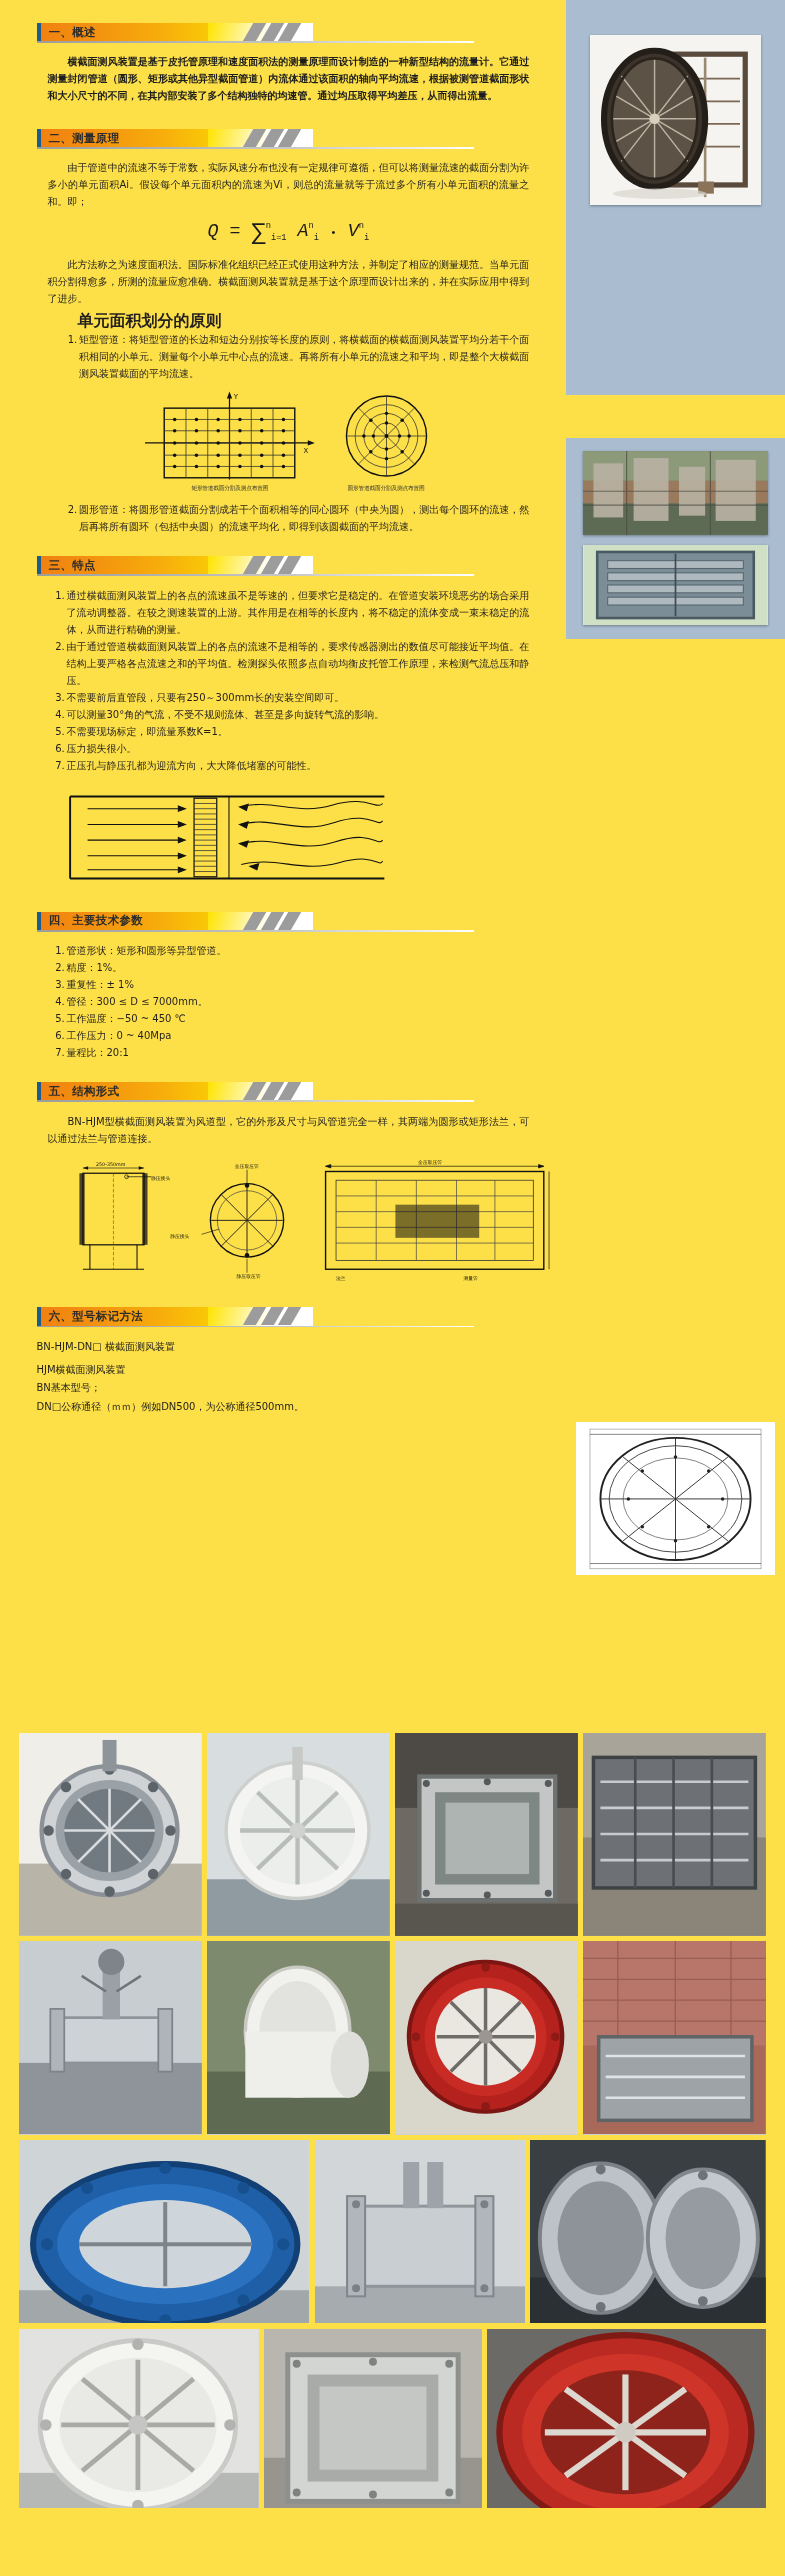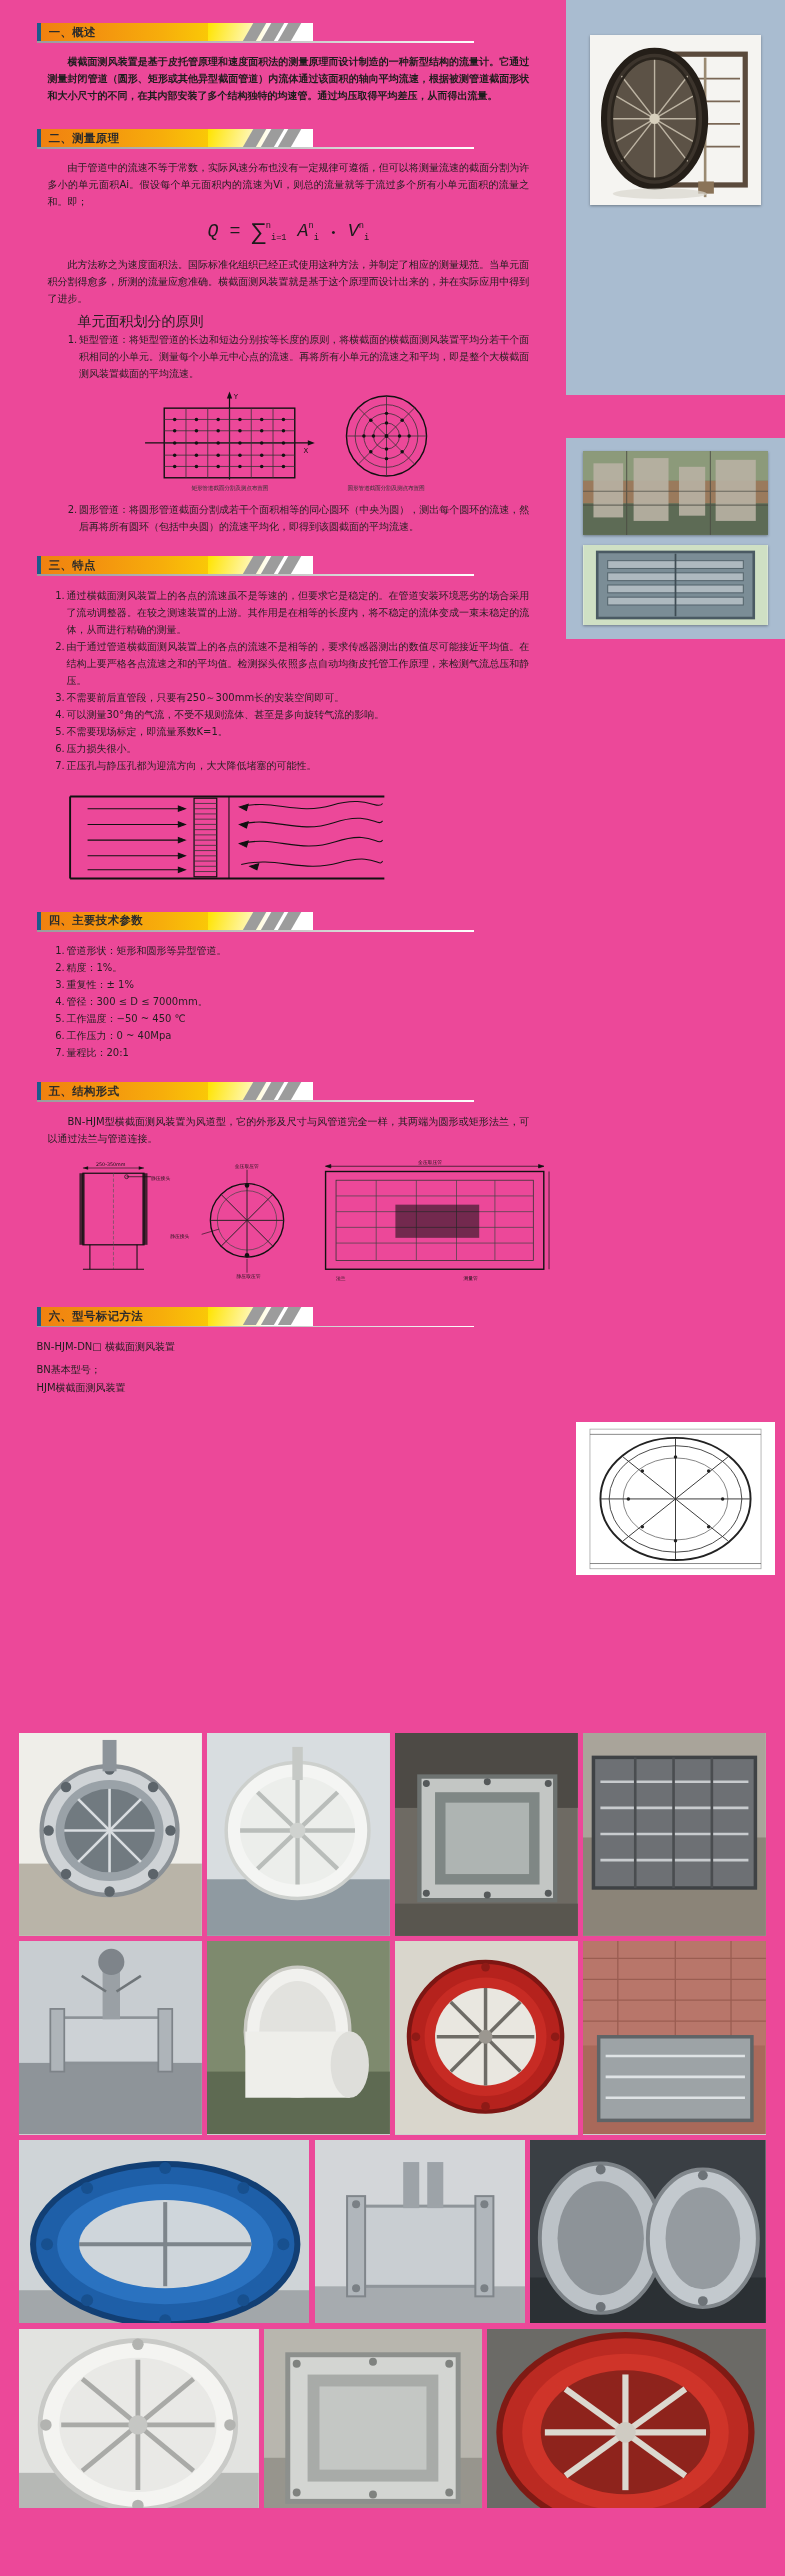--- a/index.html
+++ b/index.html
@@ -4,21 +4,21 @@
 <title>BN-HJM 横截面测风装置</title>
 <style>
   html,body{margin:0;padding:0;}
   body{
     width:786px;
     background:#ffffff;
     font-family:"DejaVu Sans","Liberation Sans",sans-serif;
     color:#231f20;
     -webkit-font-smoothing:antialiased;
   }
-  .page{position:relative;width:786px;height:2576px;overflow:hidden;background:#ec4899;}
+  .page{position:relative;width:786px;height:2576px;overflow:hidden;background:#fde047;}
 
   
   .rail{position:absolute;background:#a9bcd0;}
   .rail-1{left:566px;top:0px;width:220px;height:395px;}
   .rail-3{left:566px;top:438px;width:220px;height:201px;background:#a9bcd0;}
 
   .rail-photo{position:absolute;background:#f2f2f0;box-shadow:0 0.9px 2.6px rgba(0,0,0,.35);}
 
   
   .col{position:absolute;left:0px;top:0px;width:566px;}
@@ -45,21 +45,21 @@
     position:absolute;left:12.2px;top:0.9px;height:17.5px;line-height:17.5px;
     font-size:11.4px;font-weight:bold;color:#2b2b2b;letter-spacing:0.4px;
     white-space:nowrap;z-index:4;
   }
 
   .para{
     font-size:10px;line-height:17px;color:#1d1d1d;
     margin:0 0 5.2px 0;text-indent:2em;text-align:justify;
   }
   .para.noind{text-indent:0;}
-  .sub{font-size:14px;line-height:16.6px;font-weight:normal;margin:5.2px 0 1.7px 30px;}
+  .sub{font-size:16px;line-height:16.6px;font-weight:bold;margin:5.2px 0 1.7px 30px;}
 
   ol.lst{margin:0;padding:0 0 0 0;list-style:none;}
   ol.lst li{
     position:relative;font-size:10px;line-height:17px;
     padding-left:17.5px;margin:0 0 0 14px;text-align:justify;
   }
   ol.lst li .num{position:absolute;left:0;top:0;width:15.7px;text-align:right;}
 
   .formula{
     text-align:center;font-family:Liberation Mono, monospace;
@@ -525,22 +525,23 @@
           <div class="tabmask"></div>
           <div class="lbar"></div>
         <div class="chev c1"></div>
         <div class="chev c2"></div>
         <div class="chev c3"></div>
         <div class="uline"></div>
         <div class="t">六、型号标记方法</div>
       </div>
       <div style="padding:7px 1.7px 0 19px;">
         <p class="para noind" style="margin-bottom:6px;">BN-HJM-DN□ 横截面测风装置</p>
+        <p class="para noind" style="margin-bottom:1.7px;">HJM横截面测风装置</p>
         <p class="para noind" style="margin-bottom:1.7px;">BN基本型号；</p>
-        <p class="para noind" style="margin-bottom:1.7px;">HJM横截面测风装置</p>
+        <p class="para noind">DN□公称通径（ｍｍ）例如DN500，为公称通径500mm。</p>
       </div>
     </div>
 
   </div>
 
   <div class="grid">
 
     <div class="row">
       <div class="cell">
         <svg class="ph" viewBox="0 0 210 233" preserveAspectRatio="none">

